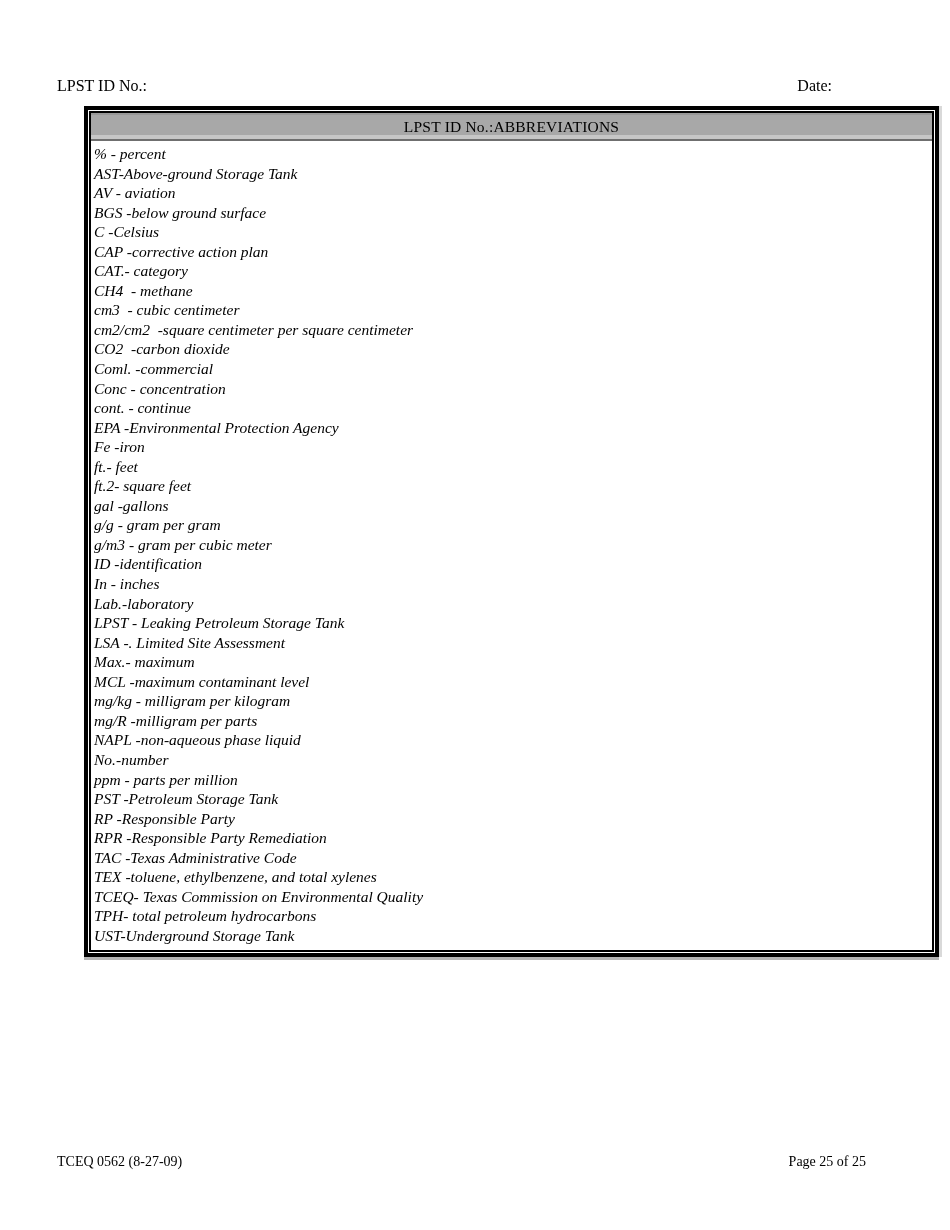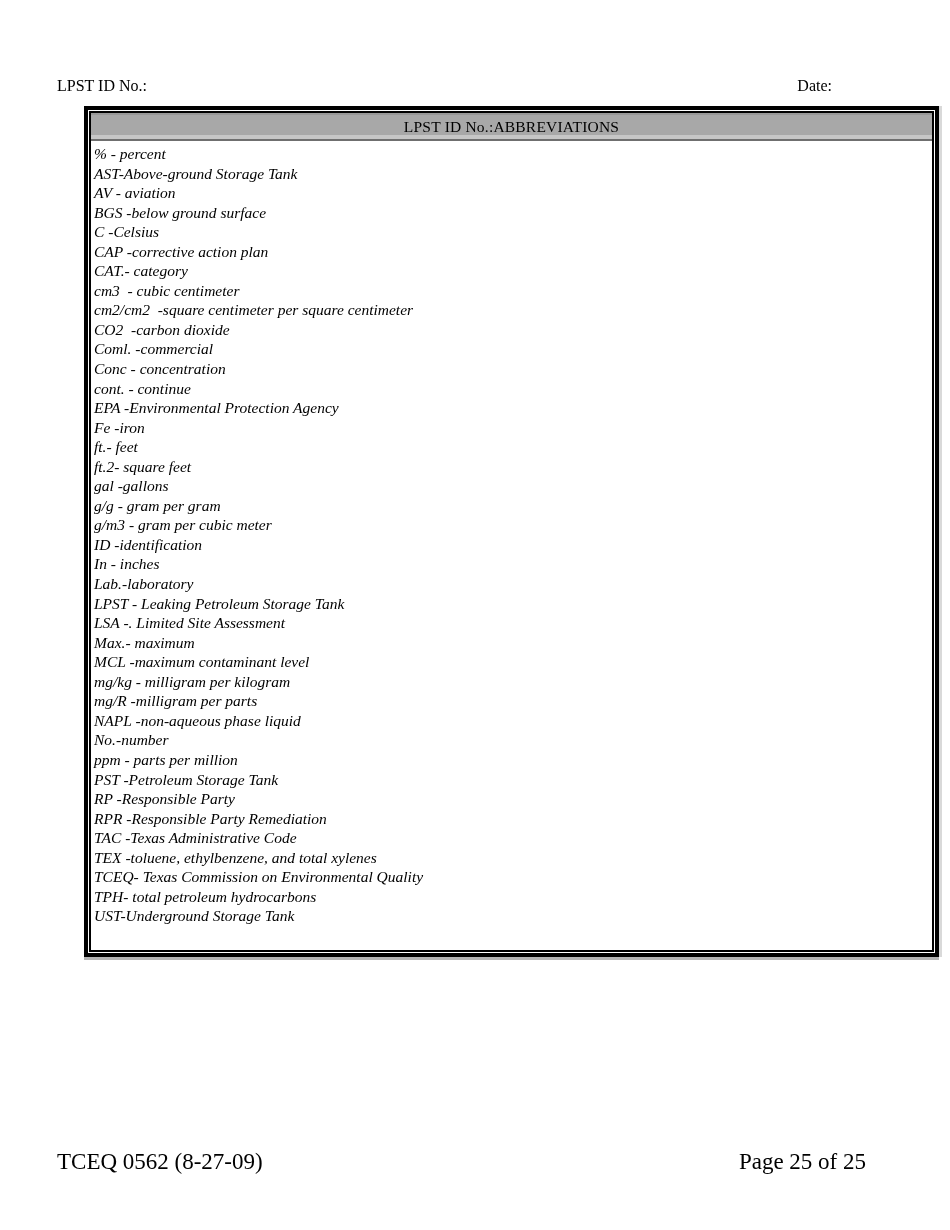--- a/index.html
+++ b/index.html
@@ -71,21 +71,21 @@
     font-style: italic;
   }
   
   .footer-row {
     position: absolute;
     top: 1151px;
     left: 57px;
     right: 84px;
     display: flex;
     justify-content: space-between;
-    font-size: 23px;
+    font-size: 14px;
     line-height: 22px;
   }
 </style>
 </head>
 <body>
 
 <div class="sheet">
 
   <div class="top-row">
     <span>LPST ID No.:</span>
@@ -96,20 +96,21 @@
     <div class="abbr-table-inner">
       <div class="abbr-header">LPST ID No.:ABBREVIATIONS</div>
       <div class="abbr-body">
           <div class="abbr-line">% - percent</div>
           <div class="abbr-line">AST-Above-ground Storage Tank</div>
           <div class="abbr-line">AV - aviation</div>
           <div class="abbr-line">BGS -below ground surface</div>
           <div class="abbr-line">C -Celsius</div>
           <div class="abbr-line">CAP -corrective action plan</div>
           <div class="abbr-line">CAT.- category</div>
+          <div class="abbr-line">CH4  - methane</div>
           <div class="abbr-line">cm3  - cubic centimeter</div>
           <div class="abbr-line">cm2/cm2  -square centimeter per square centimeter</div>
           <div class="abbr-line">CO2  -carbon dioxide</div>
           <div class="abbr-line">Coml. -commercial</div>
           <div class="abbr-line">Conc - concentration</div>
           <div class="abbr-line">cont. - continue</div>
           <div class="abbr-line">EPA -Environmental Protection Agency</div>
           <div class="abbr-line">Fe -iron</div>
           <div class="abbr-line">ft.- feet</div>
           <div class="abbr-line">ft.2- square feet</div>

